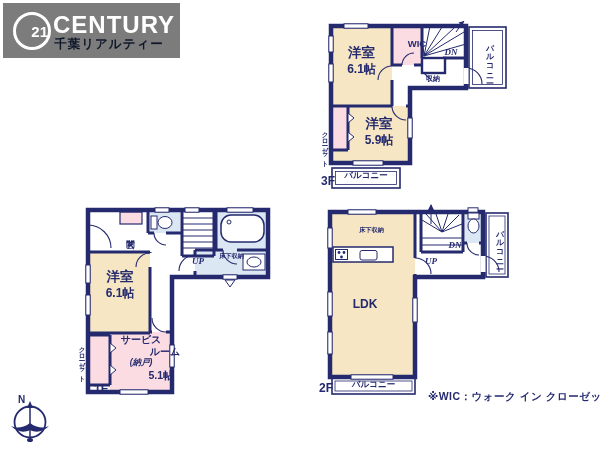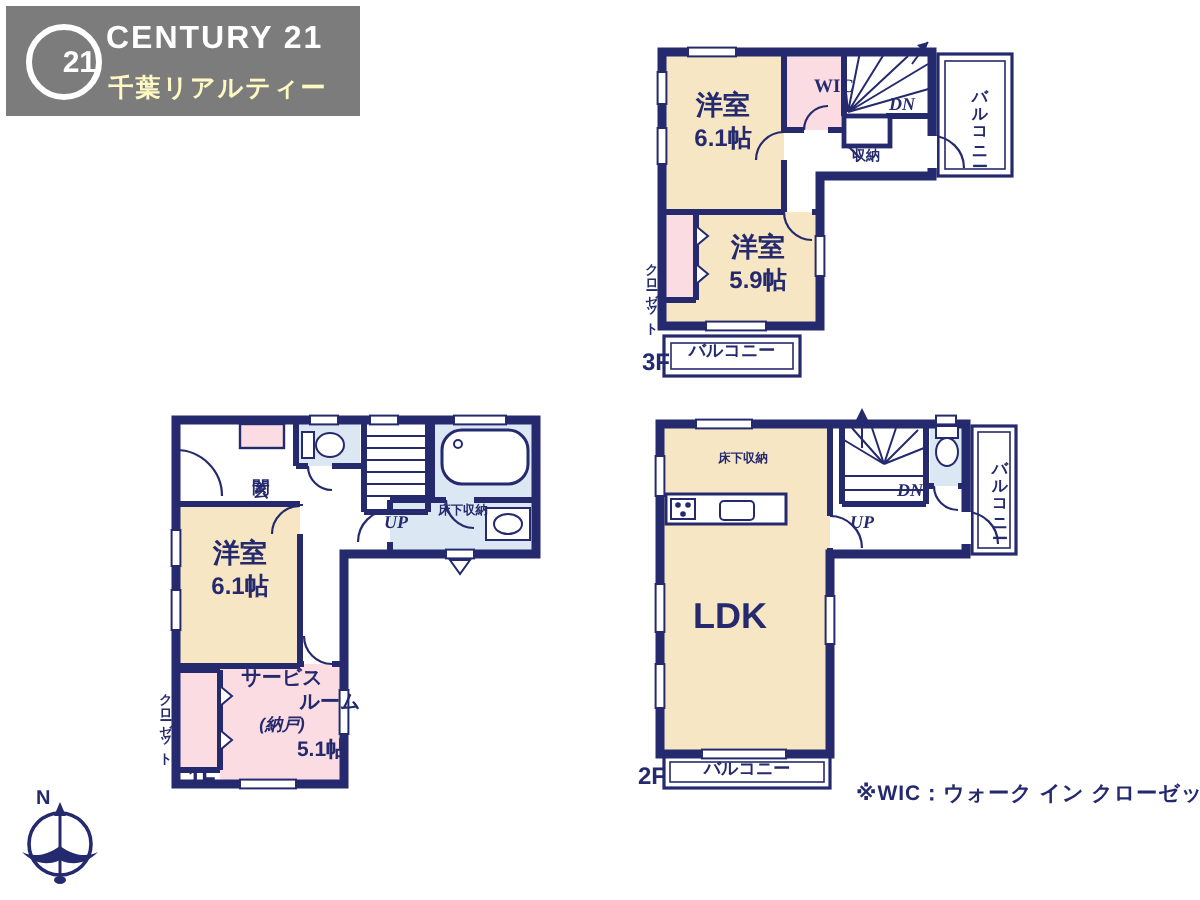--- a/index.html
+++ b/index.html
@@ -4,23 +4,23 @@
 <style>
   html,body{margin:0;padding:0;background:#ffffff;}
   #screen{position:relative;width:600px;height:450px;background:#ffffff;overflow:hidden;
           font-family:"Liberation Sans","DejaVu Sans",sans-serif;}
   
   .logo{position:absolute;left:3px;top:3px;width:177px;height:55px;background:#7c7c7c;
         display:flex;align-items:flex-start;}
   .logo-circle{position:absolute;left:10px;top:9px;width:32px;height:32px;border:3px solid #ffffff;
         border-radius:50%;color:#ffffff;font-size:15px;font-weight:700;display:flex;
         align-items:center;justify-content:flex-end;}
-  .logo-title{position:absolute;left:50px;top:8px;color:#ffffff;font-size:16px;font-weight:700;
+  .logo-title{position:absolute;left:50px;top:8px;color:#ffffff;font-size:24px;font-weight:700;
         letter-spacing:1px;white-space:nowrap;}
-  .logo-sub{position:absolute;left:46px;top:33px;width:120px;text-align:center;color:#fef9c3;
+  .logo-sub{position:absolute;left:46px;top:33px;width:120px;text-align:center;color:#0f172a;
         font-size:12.5px;font-weight:700;letter-spacing:1px;white-space:nowrap;}
   
   .plan{position:absolute;}
   .plan svg{position:absolute;left:0;top:0;}
   .lbl{position:absolute;color:#252a6e;font-weight:600;text-align:center;line-height:1.15;
        white-space:nowrap;}
   .wrap{white-space:normal;}
   .v{writing-mode:vertical-rl;text-orientation:upright;white-space:nowrap;letter-spacing:1px;}
   .stairlbl{font-family:"Liberation Serif","DejaVu Serif",serif;font-style:italic;font-weight:700;}
   .p3f{left:318px;top:18px;width:200px;height:180px;}
@@ -101,21 +101,21 @@
         <rect x="26" y="5.8" width="24" height="4.4" fill="#ffffff"></rect>
         <rect x="89.8" y="100" width="4.4" height="20" fill="#ffffff"></rect>
         <rect x="35" y="142.8" width="30" height="4.4" fill="#ffffff"></rect>
       </g>
 
       <g fill="#ffffff" stroke="#252a6e" stroke-width="1">
         <polygon points="30,95 36,100 30,105"></polygon>
         <polygon points="30,114 36,119 30,124"></polygon>
       </g>
     </svg>
-    <div class="lbl" style="left:74px;top:21px;width:50px;font-size:9.5px;font-family:Liberation Serif, serif;">WIC</div>
+    <div class="lbl" style="left:74px;top:21px;width:50px;font-size:9.5px;">WIC</div>
     <div class="lbl stairlbl" style="left:120px;top:29px;width:26px;font-size:9px;">DN</div>
     <div class="lbl" style="left:100px;top:57px;width:30px;font-size:7px;">収納</div>
     <div class="lbl" style="left:13px;top:27px;width:61px;font-size:13.5px;">洋室</div>
     <div class="lbl" style="left:13px;top:45px;width:61px;font-size:12px;">6.1帖</div>
     <div class="lbl" style="left:30px;top:98px;width:62px;font-size:13.5px;">洋室</div>
     <div class="lbl" style="left:30px;top:116px;width:62px;font-size:12px;">5.9帖</div>
     <div class="lbl v" style="left:162px;top:16px;width:14px;height:50px;font-size:8px;">バルコニー</div>
     <div class="lbl v" style="left:0px;top:103px;width:11px;height:50px;font-size:6.5px;letter-spacing:0;">クローゼット</div>
     <div class="lbl" style="left:14px;top:153px;width:68px;font-size:8.5px;">バルコニー</div>
     <div class="lbl" style="left:-2px;top:157px;width:24px;font-size:12px;">3F</div>
@@ -176,21 +176,21 @@
         <rect x="9.8" y="132" width="4.4" height="22" fill="#ffffff"></rect>
         <rect x="30" y="9.8" width="28" height="4.4" fill="#ffffff"></rect>
         <rect x="33" y="174.8" width="42" height="4.4" fill="#ffffff"></rect>
         <rect x="94.8" y="98" width="4.4" height="24" fill="#ffffff"></rect>
         <rect x="150" y="7.8" width="10" height="4.4" fill="#ffffff"></rect>
       </g>
     </svg>
     <div class="lbl wrap" style="left:40px;top:26px;width:27px;font-size:6.2px;">床下収納</div>
     <div class="lbl stairlbl" style="left:124px;top:40px;width:26px;font-size:9px;">DN</div>
     <div class="lbl stairlbl" style="left:100px;top:56px;width:26px;font-size:9px;">UP</div>
-    <div class="lbl" style="left:12px;top:98px;width:70px;font-size:18px;">LDK</div>
+    <div class="lbl" style="left:12px;top:98px;width:70px;font-size:12px;">LDK</div>
     <div class="lbl v" style="left:172px;top:18px;width:14px;height:54px;font-size:8px;">バルコニー</div>
     <div class="lbl" style="left:14px;top:180px;width:83px;font-size:8.5px;">バルコニー</div>
     <div class="lbl" style="left:-4px;top:182px;width:24px;font-size:12px;">2F</div>
   </div>
 
   <div class="plan p1f">
     <svg width="230" height="215" viewBox="0 0 230 215">
       <path d="M33,15 H213 V82 H117 V197 H33 Z" fill="#ffffff" stroke="none"></path>
       <rect x="93" y="17" width="32" height="21" fill="#dbe7f2"></rect>
       <rect x="161" y="17" width="52" height="38" fill="#dbe7f2"></rect>

